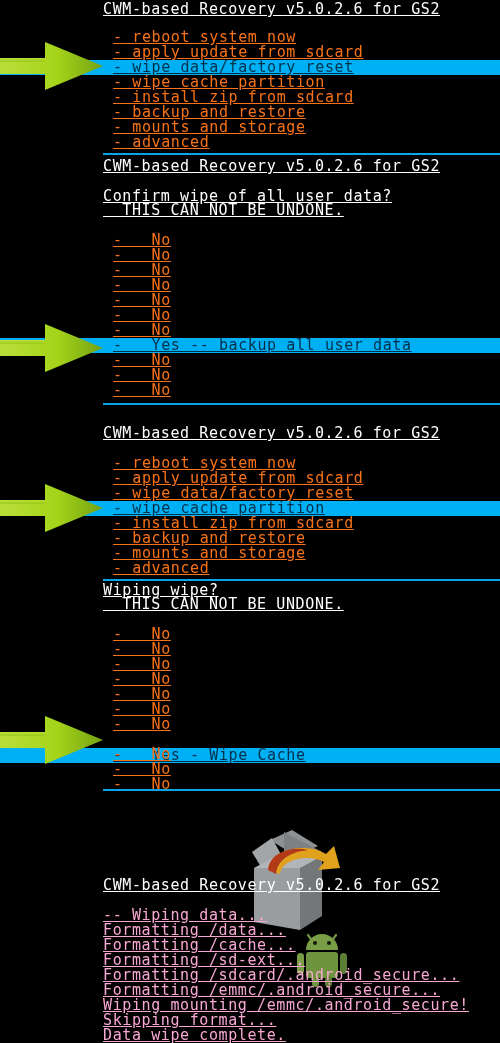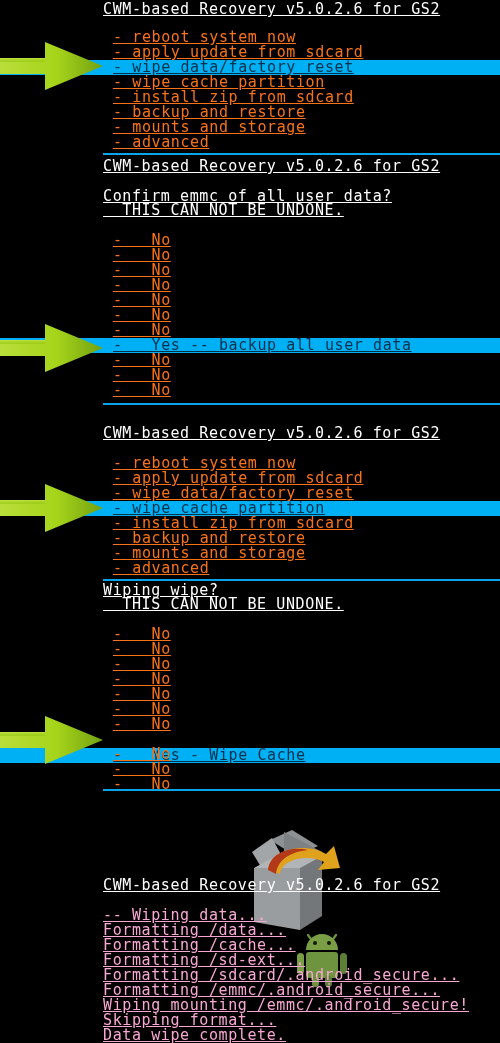--- a/index.html
+++ b/index.html
@@ -89,21 +89,21 @@
     <div class="ln item" style="top:90px">- install zip from sdcard</div>
     <div class="ln item" style="top:105px">- backup and restore</div>
     <div class="ln item" style="top:120px">- mounts and storage</div>
     <div class="ln item" style="top:135px">- advanced</div>
 
     <div class="rule" style="top:153px"></div>
   </div>
 
   <div class="panel">
     <div class="ln title" style="top:159px">CWM-based Recovery v5.0.2.6 for GS2</div>
-    <div class="ln prompt" style="top:189px">Confirm emmc of all user data?</div>
+    <div class="ln prompt" style="top:189px">Confirm wipe of all user data?</div>
     <div class="ln prompt" style="top:203px">  THIS CAN NOT BE UNDONE.</div>
 
     <div class="ln item" style="top:233px">-   No</div>
     <div class="ln item" style="top:248px">-   No</div>
     <div class="ln item" style="top:263px">-   No</div>
     <div class="ln item" style="top:278px">-   No</div>
     <div class="ln item" style="top:293px">-   No</div>
     <div class="ln item" style="top:308px">-   No</div>
     <div class="ln item" style="top:323px">-   No</div>
     <div class="ln sel" style="top:338px">-   Yes -- backup all user data</div>

